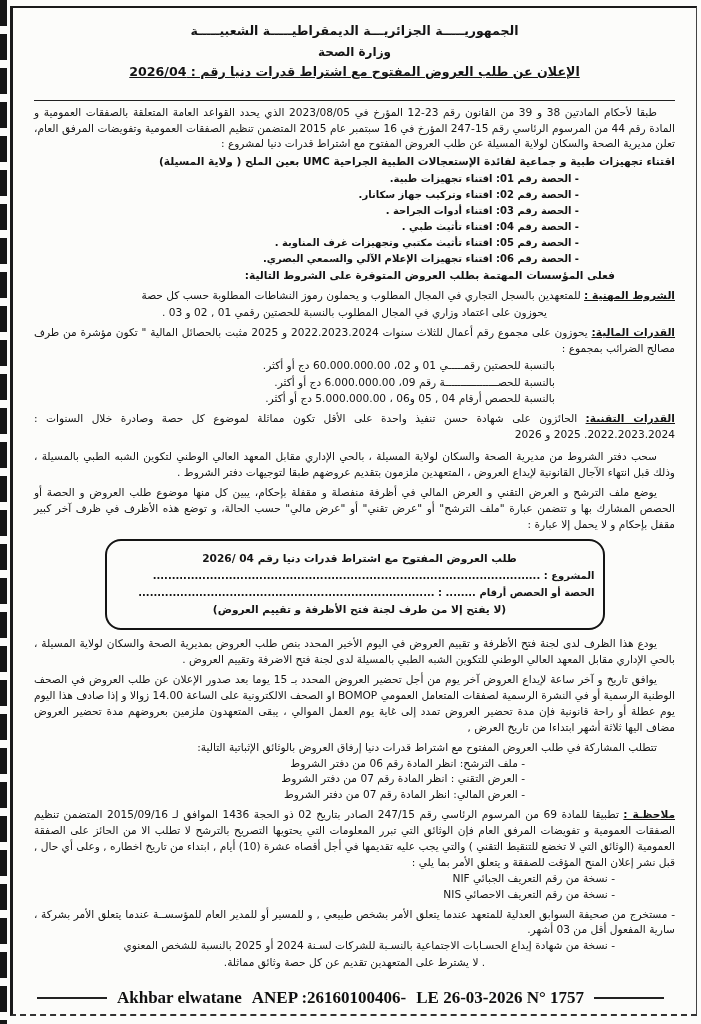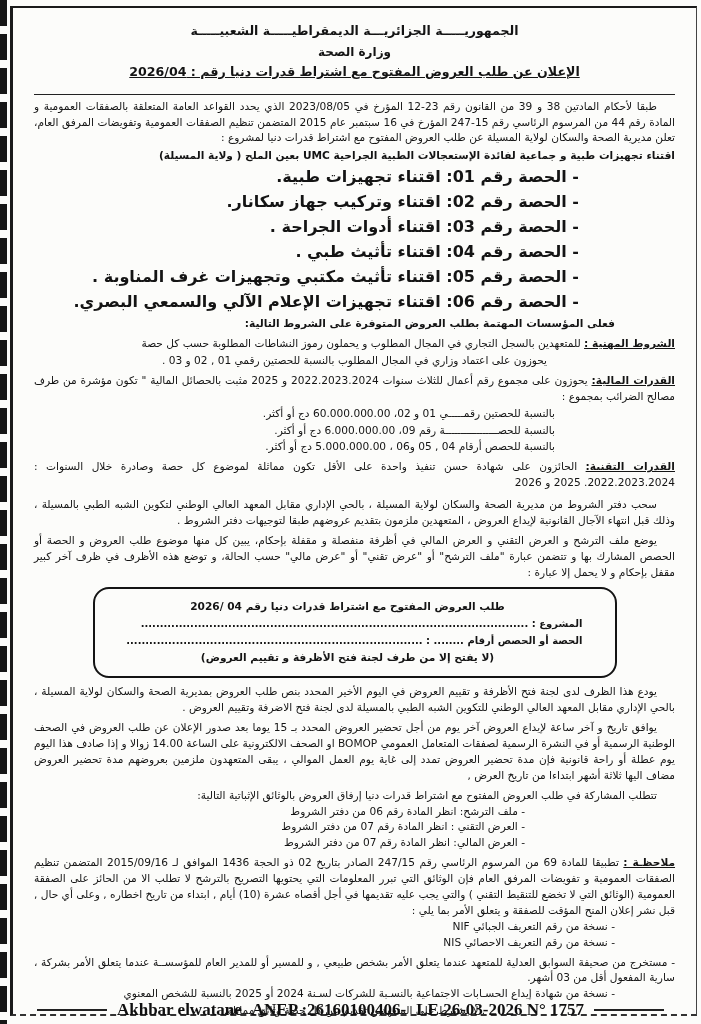--- a/index.html
+++ b/index.html
@@ -29,41 +29,41 @@
     font-size:10.6px;
     line-height:1.5;
   }
   .center{text-align:center;}
   .bold{font-weight:bold;}
   .u{text-decoration:underline;}
   .head-rep{font-weight:bold;font-size:12.5px;margin-top:8px;}
   .head-min{font-weight:bold;font-size:12px;margin-top:2px;}
   .org-block{margin-top:10px;font-weight:bold;font-size:10.8px;line-height:1.45;}
   .tax-line{margin-top:8px;font-size:12px;}
-  .doc-title{font-weight:bold;font-size:12.6px;text-decoration:underline;margin-top:2px;border-bottom:1px solid #222;padding-bottom:12px;}
+  .doc-title{font-weight:bold;font-size:12.6px;text-decoration:underline;margin-top:2px;border-bottom:1px solid #222;padding-bottom:18px;}
   .para{text-align:justify;margin-top:4px;}
   .para-indent{text-indent:18px;}
   .project-line{font-weight:bold;margin-top:2px;}
-  .lot{margin-right:96px;margin-top:1px;font-weight:bold;font-size:16px;}
+  .lot{margin-right:96px;margin-top:1px;font-weight:bold;font-size:10px;}
   .cond-intro{font-weight:bold;margin-right:60px;margin-top:2px;}
   .cap-label{font-weight:bold;text-decoration:underline;}
   .amount-line{margin-right:120px;margin-top:1px;}
   .centered-note{text-align:center;margin-top:1px;}
   .env-box{
     width:470px;margin:6px auto 0 auto;
     border:2px solid #141414;border-radius:16px;
-    padding:8px 32px 10px 18px;
+    padding:8px 8px 10px 18px;
     text-align:center;font-weight:bold;
   }
   .env-box .line{margin-top:2px;}
   .env-dots{text-align:right;font-size:10px;letter-spacing:1px;overflow:hidden;white-space:nowrap;}
   .dash-item{margin-right:150px;margin-top:0;}
   .nif-item{margin-right:60px;}
   .footer{
-    position:absolute;bottom:4px;left:0;width:100%;
+    position:absolute;bottom:16px;left:0;width:100%;
     direction:ltr;text-align:center;
     font-family:"Liberation Serif","DejaVu Serif",serif;
     font-weight:bold;font-size:17px;color:#101010;
     display:flex;align-items:center;justify-content:center;gap:10px;
   }
   .footer .rule{flex:0 0 70px;border-top:2px solid #222;}
   .small-gap{margin-top:6px;}
 </style>
 </head>
 <body>

